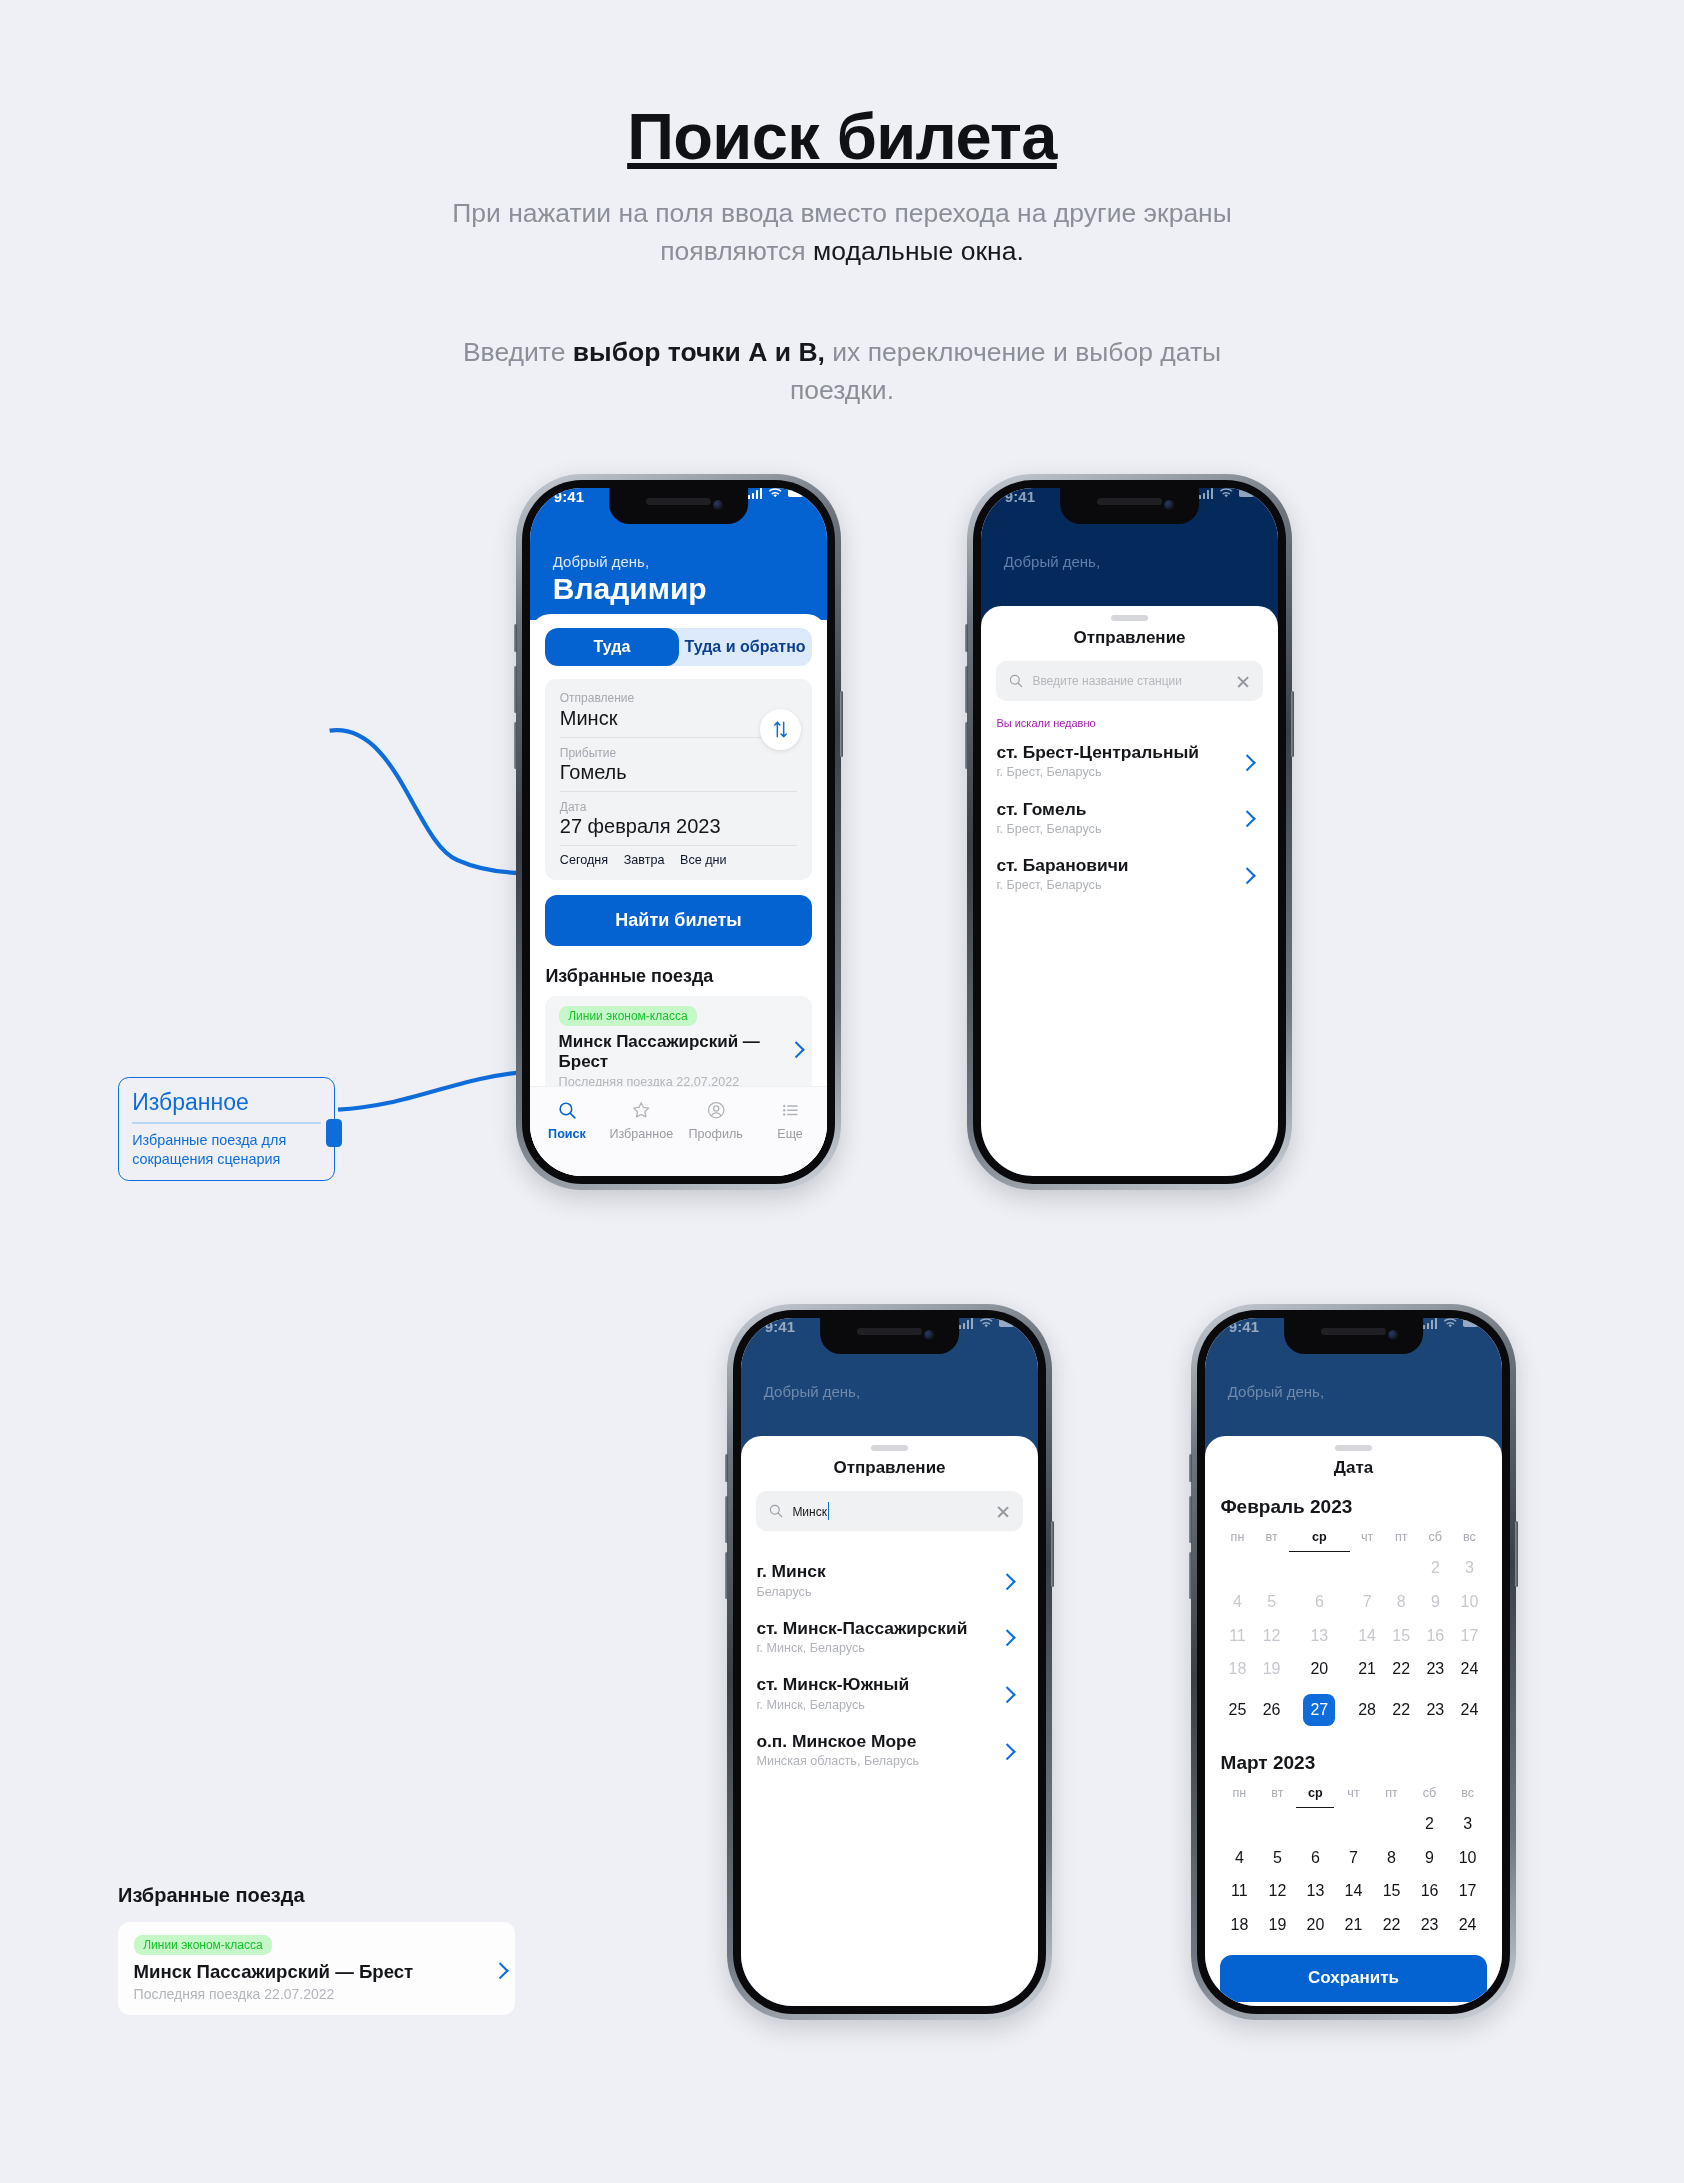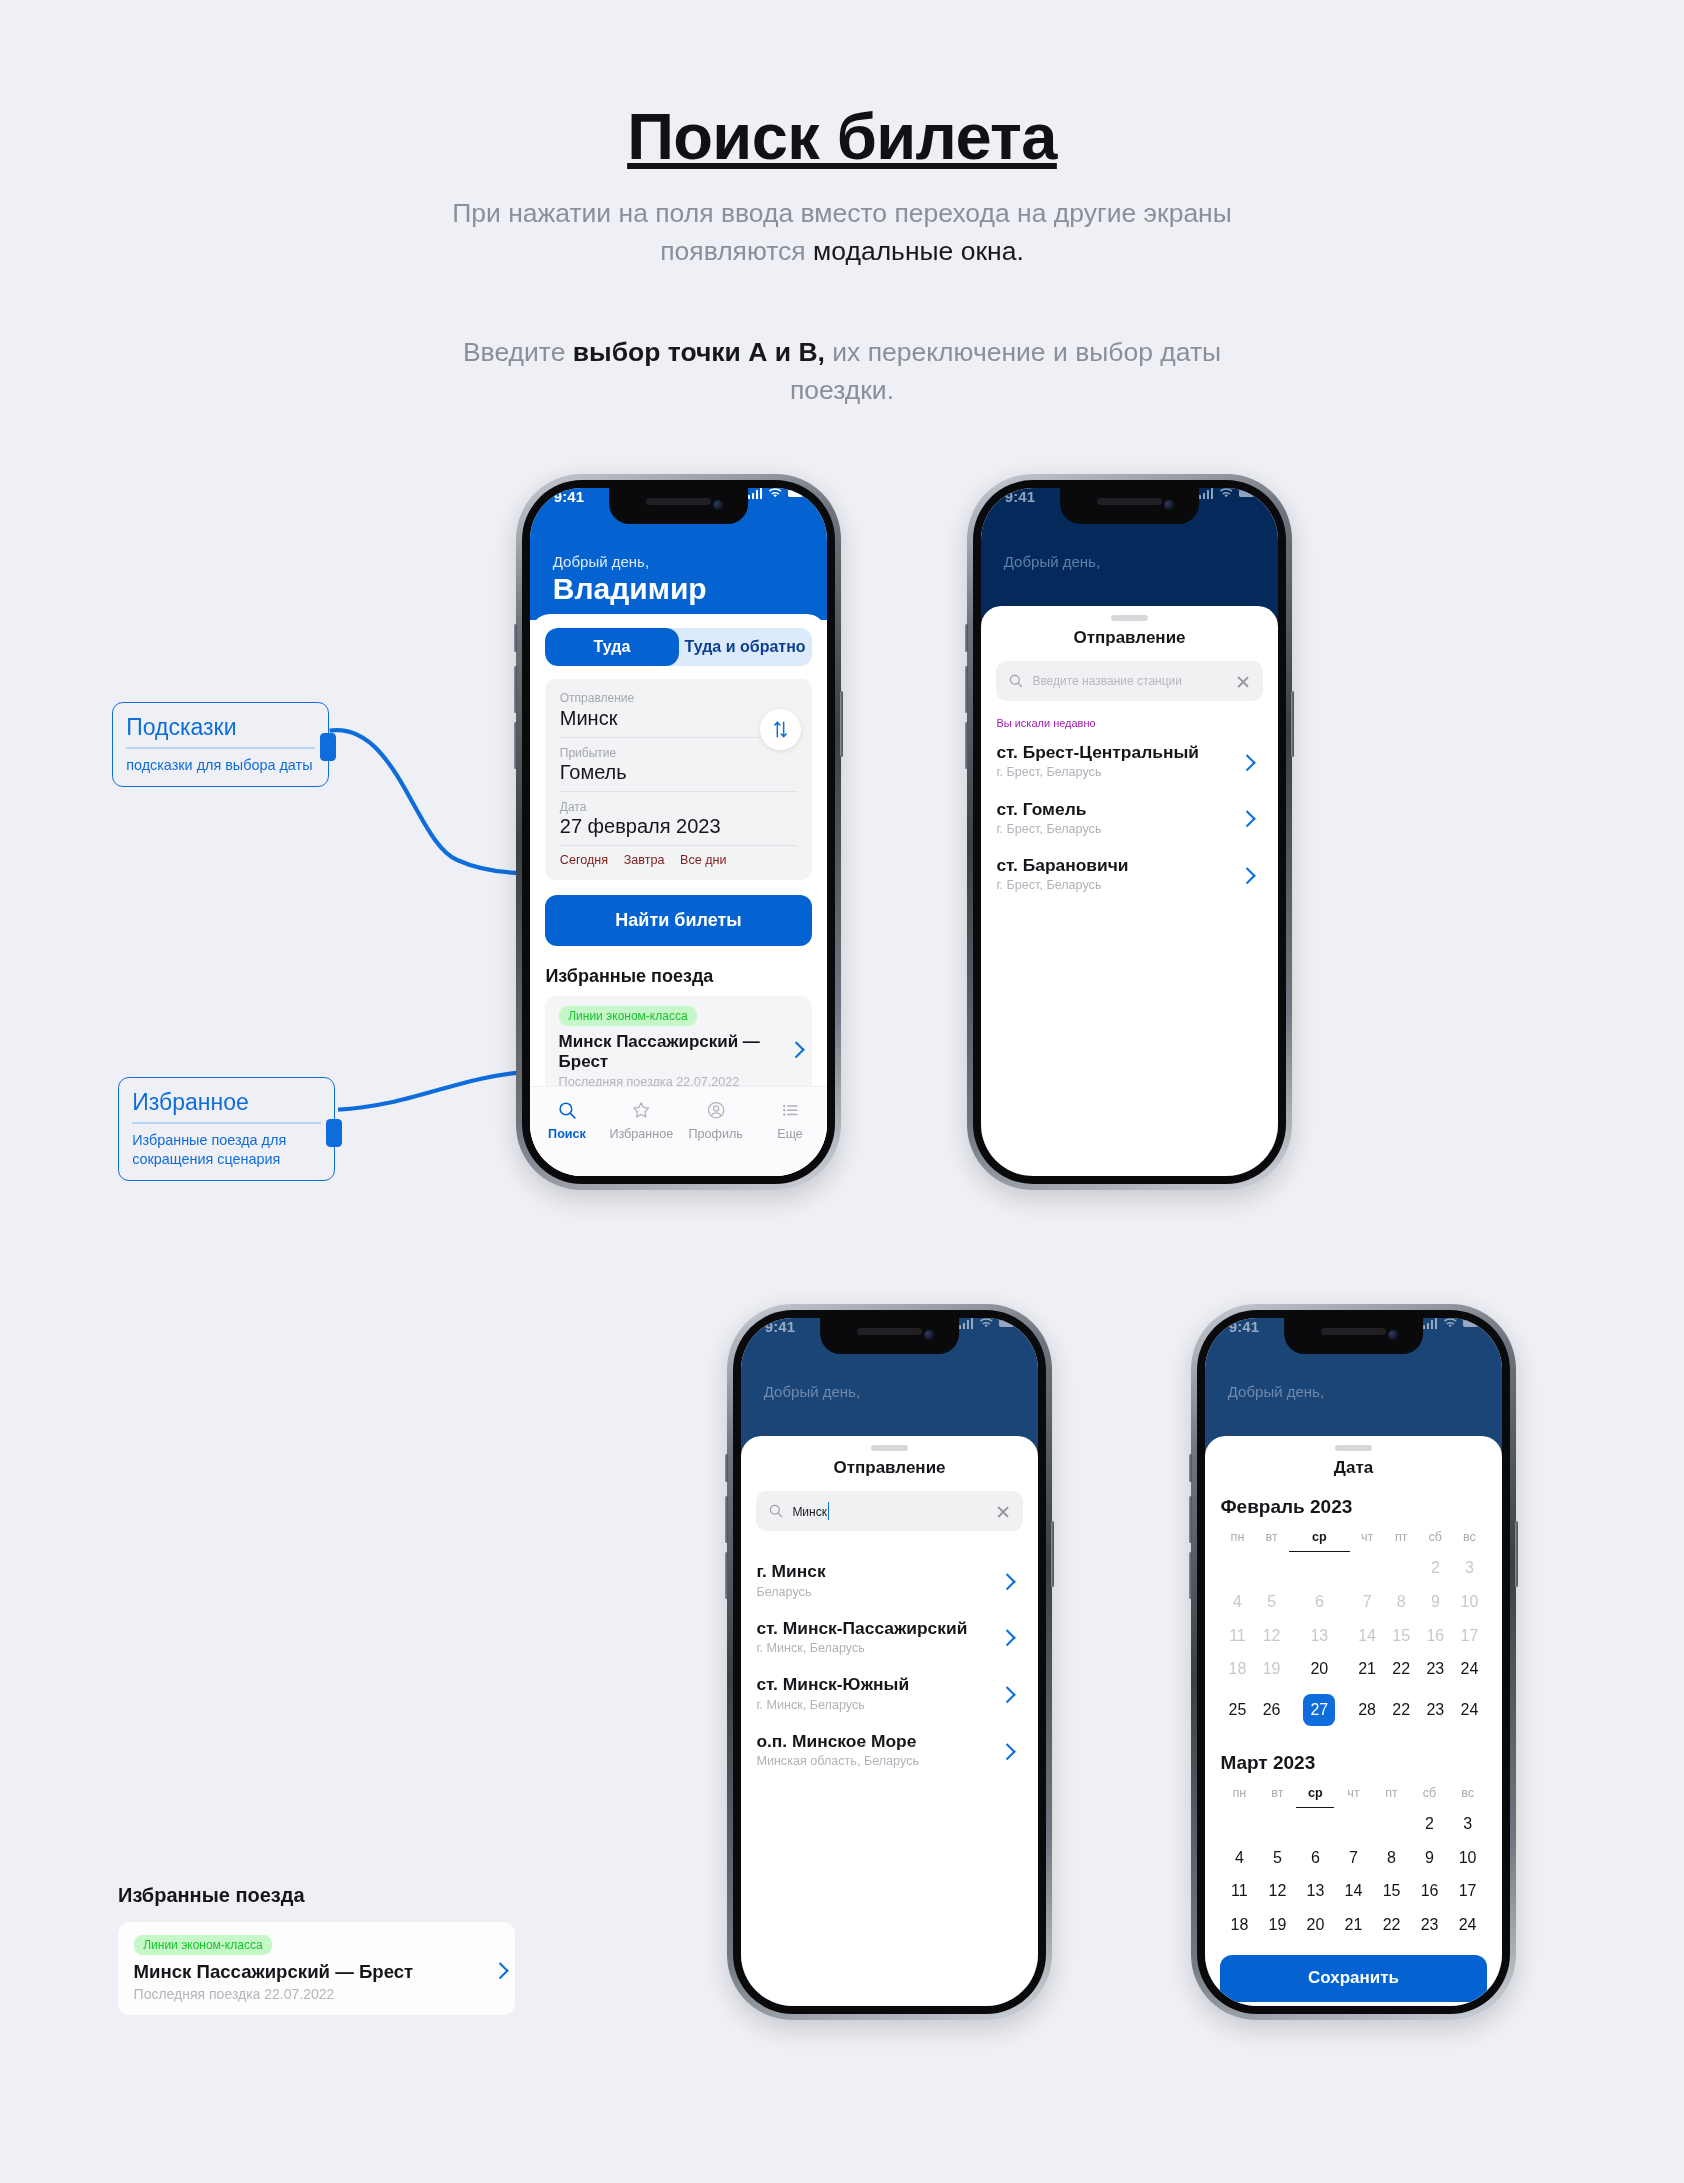--- a/index.html
+++ b/index.html
@@ -103,21 +103,21 @@
   .seg .off { color:#0d3f8e; }
   .fieldcard { margin-top:13.2px; background:#f2f3f5; border-radius:10.8px; padding: 12px 14.4px 8.4px 14.4px; position:relative;}
   .fl { font-size:12px; color:#a5a8ae; }
   .fv { font-size:20px; color:#14161a; font-weight:400; margin-top:1.2px; }
   .fdiv { height:0.6px; background:#dfe1e5; margin-top:7.2px; }
   .swapbtn {
     position:absolute; right:10.8px; top:30px; width:41px;height:41px;border-radius:50%;
     background:#fff; display:flex;align-items:center;justify-content:center;
     box-shadow:0 1.2px 4.8px rgba(0,0,0,.1); z-index:5;
   }
-  .hintrow { display:flex; gap:15.6px; font-size:12.6px; color:#7f1d1d; padding:7.2px 0 4.8px 0; }
+  .hintrow { display:flex; gap:15.6px; font-size:12.6px; color:#0f172a; padding:7.2px 0 4.8px 0; }
   .cta {
     margin-top:14.4px; height:51px; background:#0563d1; border-radius:12px;
     display:flex;align-items:center;justify-content:center;
     color:#fff; font-size:18px; font-weight:700;
   }
   .sechead { margin-top:20.4px; font-size:18px; font-weight:700; color:#14161a; }
   .favcard { margin-top:8.4px; background:#f4f5f7; border-radius:10.8px; padding:10.8px 13.2px; position:relative; }
   .chip { display:inline-block; border-radius:8.4px; padding:3px 9.6px; font-size:12px; font-weight:400; }
   .chip.green { background:#c6f7c9; color:#17c22b; }
   .chip.yellow { background:#fdf6b8; color:#c9a400; }
@@ -211,26 +211,20 @@
   </div>
   <div class="hdr-sub2">
     <span>Введите </span><b>выбор точки А и В,</b><span> их переключение и выбор даты поездки.</span>
   </div>
 
   <svg style="position:absolute;left:0;top:0;width:1684px;height:2183px;pointer-events:none;" viewBox="0 0 2800 3630" width="1684" height="2183">
     <path d="M 548 1215 C 660 1200 690 1400 760 1430 C 800 1448 840 1452 880 1452" fill="none" stroke="#0f6ddb" stroke-width="7"></path>
     <path d="M 562 1845 C 680 1840 760 1790 880 1782" fill="none" stroke="#0f6ddb" stroke-width="7"></path>
   </svg>
 
-  <div class="callout" style="left:112px; top:702px; width:217px;">
-    <div class="ctitle">Подсказки</div>
-    <div class="cdiv"></div>
-    <div class="cbody">подсказки для  выбора даты</div>
-    <div class="cotab"></div>
-  </div>
 
   <div class="callout" style="left:118px; top:1077px; width:217px;">
     <div class="ctitle">Избранное</div>
     <div class="cdiv"></div>
     <div class="cbody">Избранные поезда для сокращения сценария</div>
     <div class="cotab cotab2"></div>
   </div>
 
   <div class="phone" style="left:516px; top:474px; width:325px; height:716px;">
     <div class="sidebtn" style="left:-2.4px; top:150px; width:3px; height:28px;"></div>

